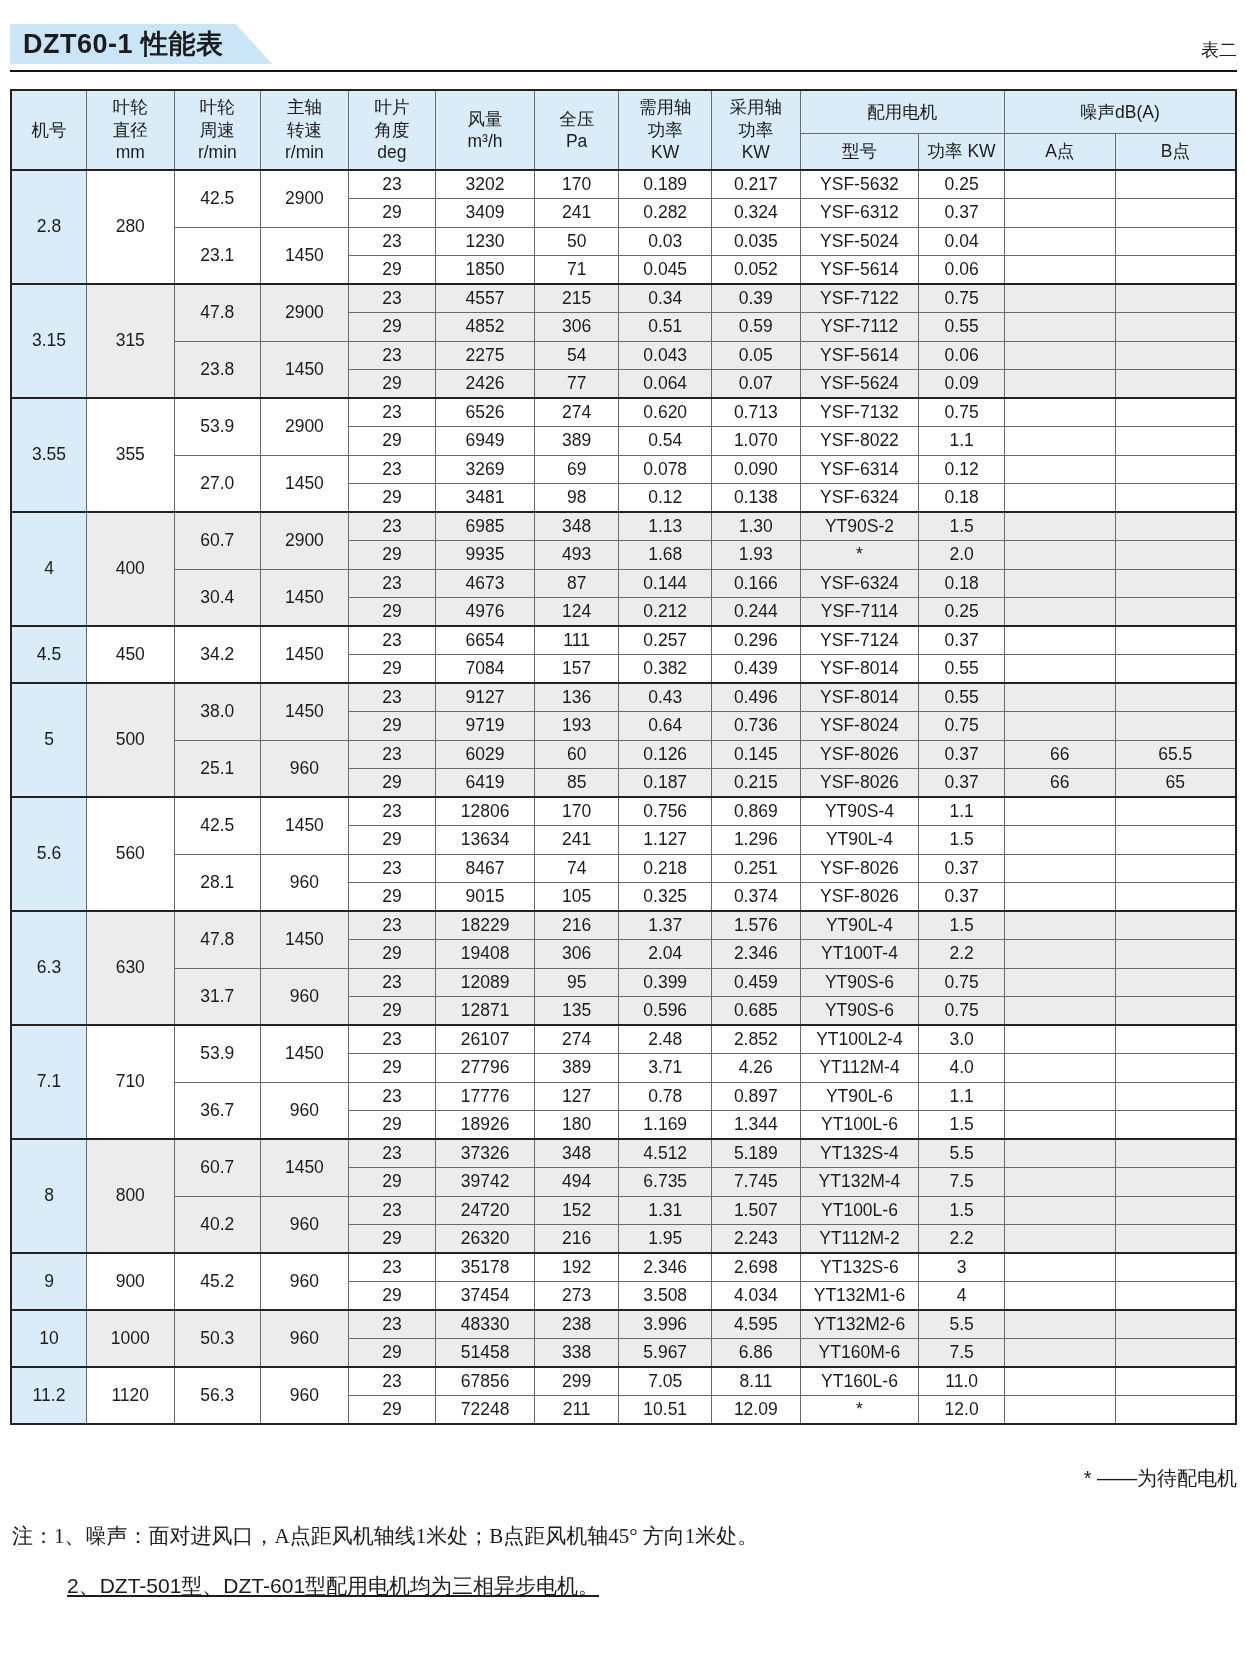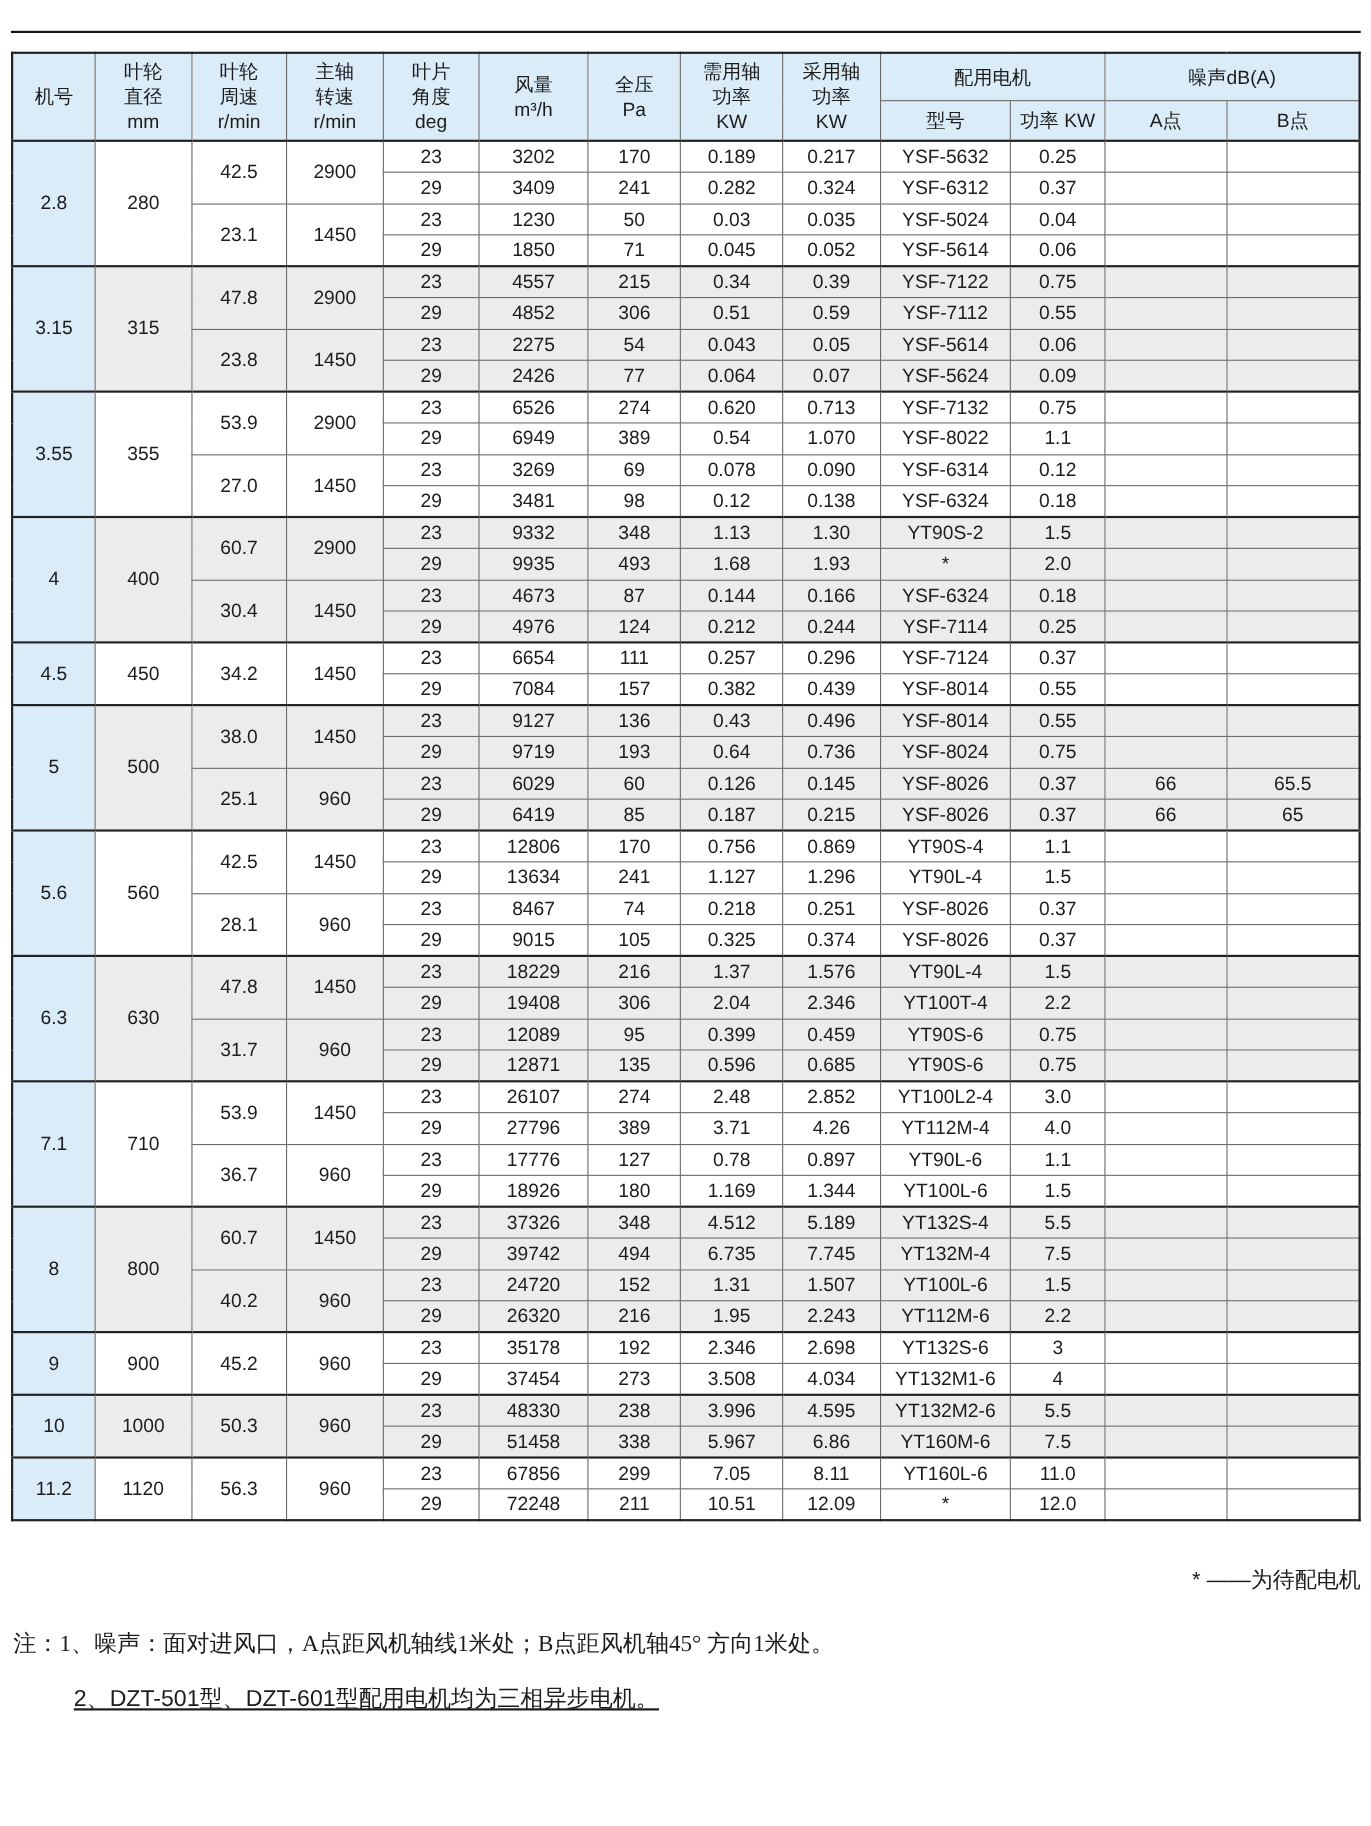--- a/index.html
+++ b/index.html
@@ -53,20 +53,26 @@
   .notes { margin-top: 40px; }
   .star-note { margin: 0 0 0 2px; font-size: 20px; text-align: right; }
   .note1 { margin: 30px 0 0 2px; font-size: 21px; font-family: Liberation Serif, serif; }
   .note2 { margin: 22px 0 0 57px; font-size: 21px; text-decoration: underline; }
 </style>
 </head>
 <body>
 
 <div class="page">
 
+  <div class="title-row">
+    <div class="title-band">
+      <span class="title-text">DZT60-1 性能表</span>
+    </div>
+    <span class="table-label">表二</span>
+  </div>
   <hr class="title-rule">
 
   <table class="perf">
     <colgroup>
       <col style="width:75px">
         <col style="width:87px">
         <col style="width:86px">
       <col style="width:87px">
         <col style="width:87px">
         <col style="width:98px">
@@ -263,21 +269,21 @@
           <td>0.18</td>
           <td></td>
           <td></td>
         </tr>
         <tr class="shade group-start">
           <td rowspan="4" class="ji-hao">4</td>
           <td rowspan="4">400</td>
           <td rowspan="2">60.7</td>
           <td rowspan="2">2900</td>
           <td>23</td>
-          <td>9332</td>
+          <td>6985</td>
           <td>348</td>
           <td>1.13</td>
           <td>1.30</td>
           <td>YT90S-2</td>
           <td>1.5</td>
           <td></td>
           <td></td>
         </tr>
         <tr class="shade">
           <td>29</td>
@@ -578,21 +584,21 @@
           <td>1.5</td>
           <td></td>
           <td></td>
         </tr>
         <tr class="shade">
           <td>29</td>
           <td>26320</td>
           <td>216</td>
           <td>1.95</td>
           <td>2.243</td>
-          <td>YT112M-6</td>
+          <td>YT112M-2</td>
           <td>2.2</td>
           <td></td>
           <td></td>
         </tr>
         <tr class="group-start">
           <td rowspan="2" class="ji-hao">9</td>
           <td rowspan="2">900</td>
           <td rowspan="2">45.2</td>
           <td rowspan="2">960</td>
           <td>23</td>

